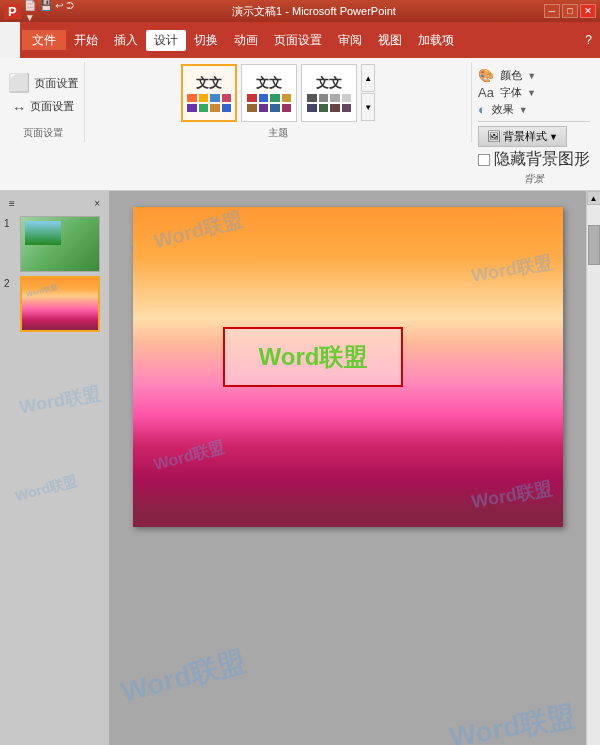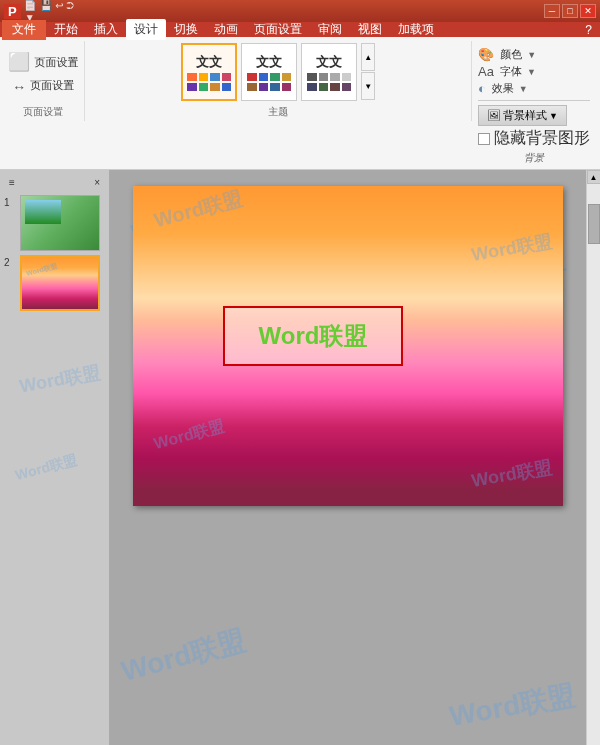--- a/index.html
+++ b/index.html
@@ -19,24 +19,25 @@
     .title-bar-text { flex: 1; text-align: center; }
     .title-bar-controls { display: flex; gap: 2px; }
     .title-btn {
       width: 16px; height: 14px; background: #c0472c; border: 1px solid rgba(255,255,255,0.3);
       color: white; font-size: 9px; display: flex; align-items: center; justify-content: center; cursor: pointer;
     }
 
     
     .menu-bar {
       background: #c0392b;
-      height: 15px;
+      height: 36px;
       display: flex;
       align-items: center;
       padding: 0 2px;
+      margin-left: 20px;
     }
     .menu-file-btn {
       background: #e05a3a;
       color: white;
       padding: 2px 10px;
       height: 20px;
       display: flex;
       align-items: center;
       font-size: 12px;
       cursor: pointer;
@@ -308,20 +309,21 @@
     .bg-wm { position: absolute; color: rgba(100, 160, 220, 0.25); font-size: 18px; font-weight: bold; white-space: nowrap; pointer-events: none; font-family: Arial, sans-serif; }
   </style>
 </head>
 <body>
 
 <div class="title-bar">
   <div style="width:80px; display:flex; align-items:center; gap:4px;">
     <span style="color:white; font-size:13px; font-weight:bold; background:#cc3322; padding:0 4px;">P</span>
     <span style="font-size:10px; color:rgba(255,255,255,0.8);">📄 💾 ↩ ⮊ ▼</span>
   </div>
+  <span class="title-bar-text">演示文稿1 - Microsoft PowerPoint</span>
   <div class="title-bar-controls">
     <div class="title-btn">─</div>
     <div class="title-btn">□</div>
     <div class="title-btn" style="background:#dd3322;">✕</div>
   </div>
 </div>
 
 <div class="menu-bar">
   <button class="menu-file-btn">文件</button>
   <span class="menu-item">开始</span>

